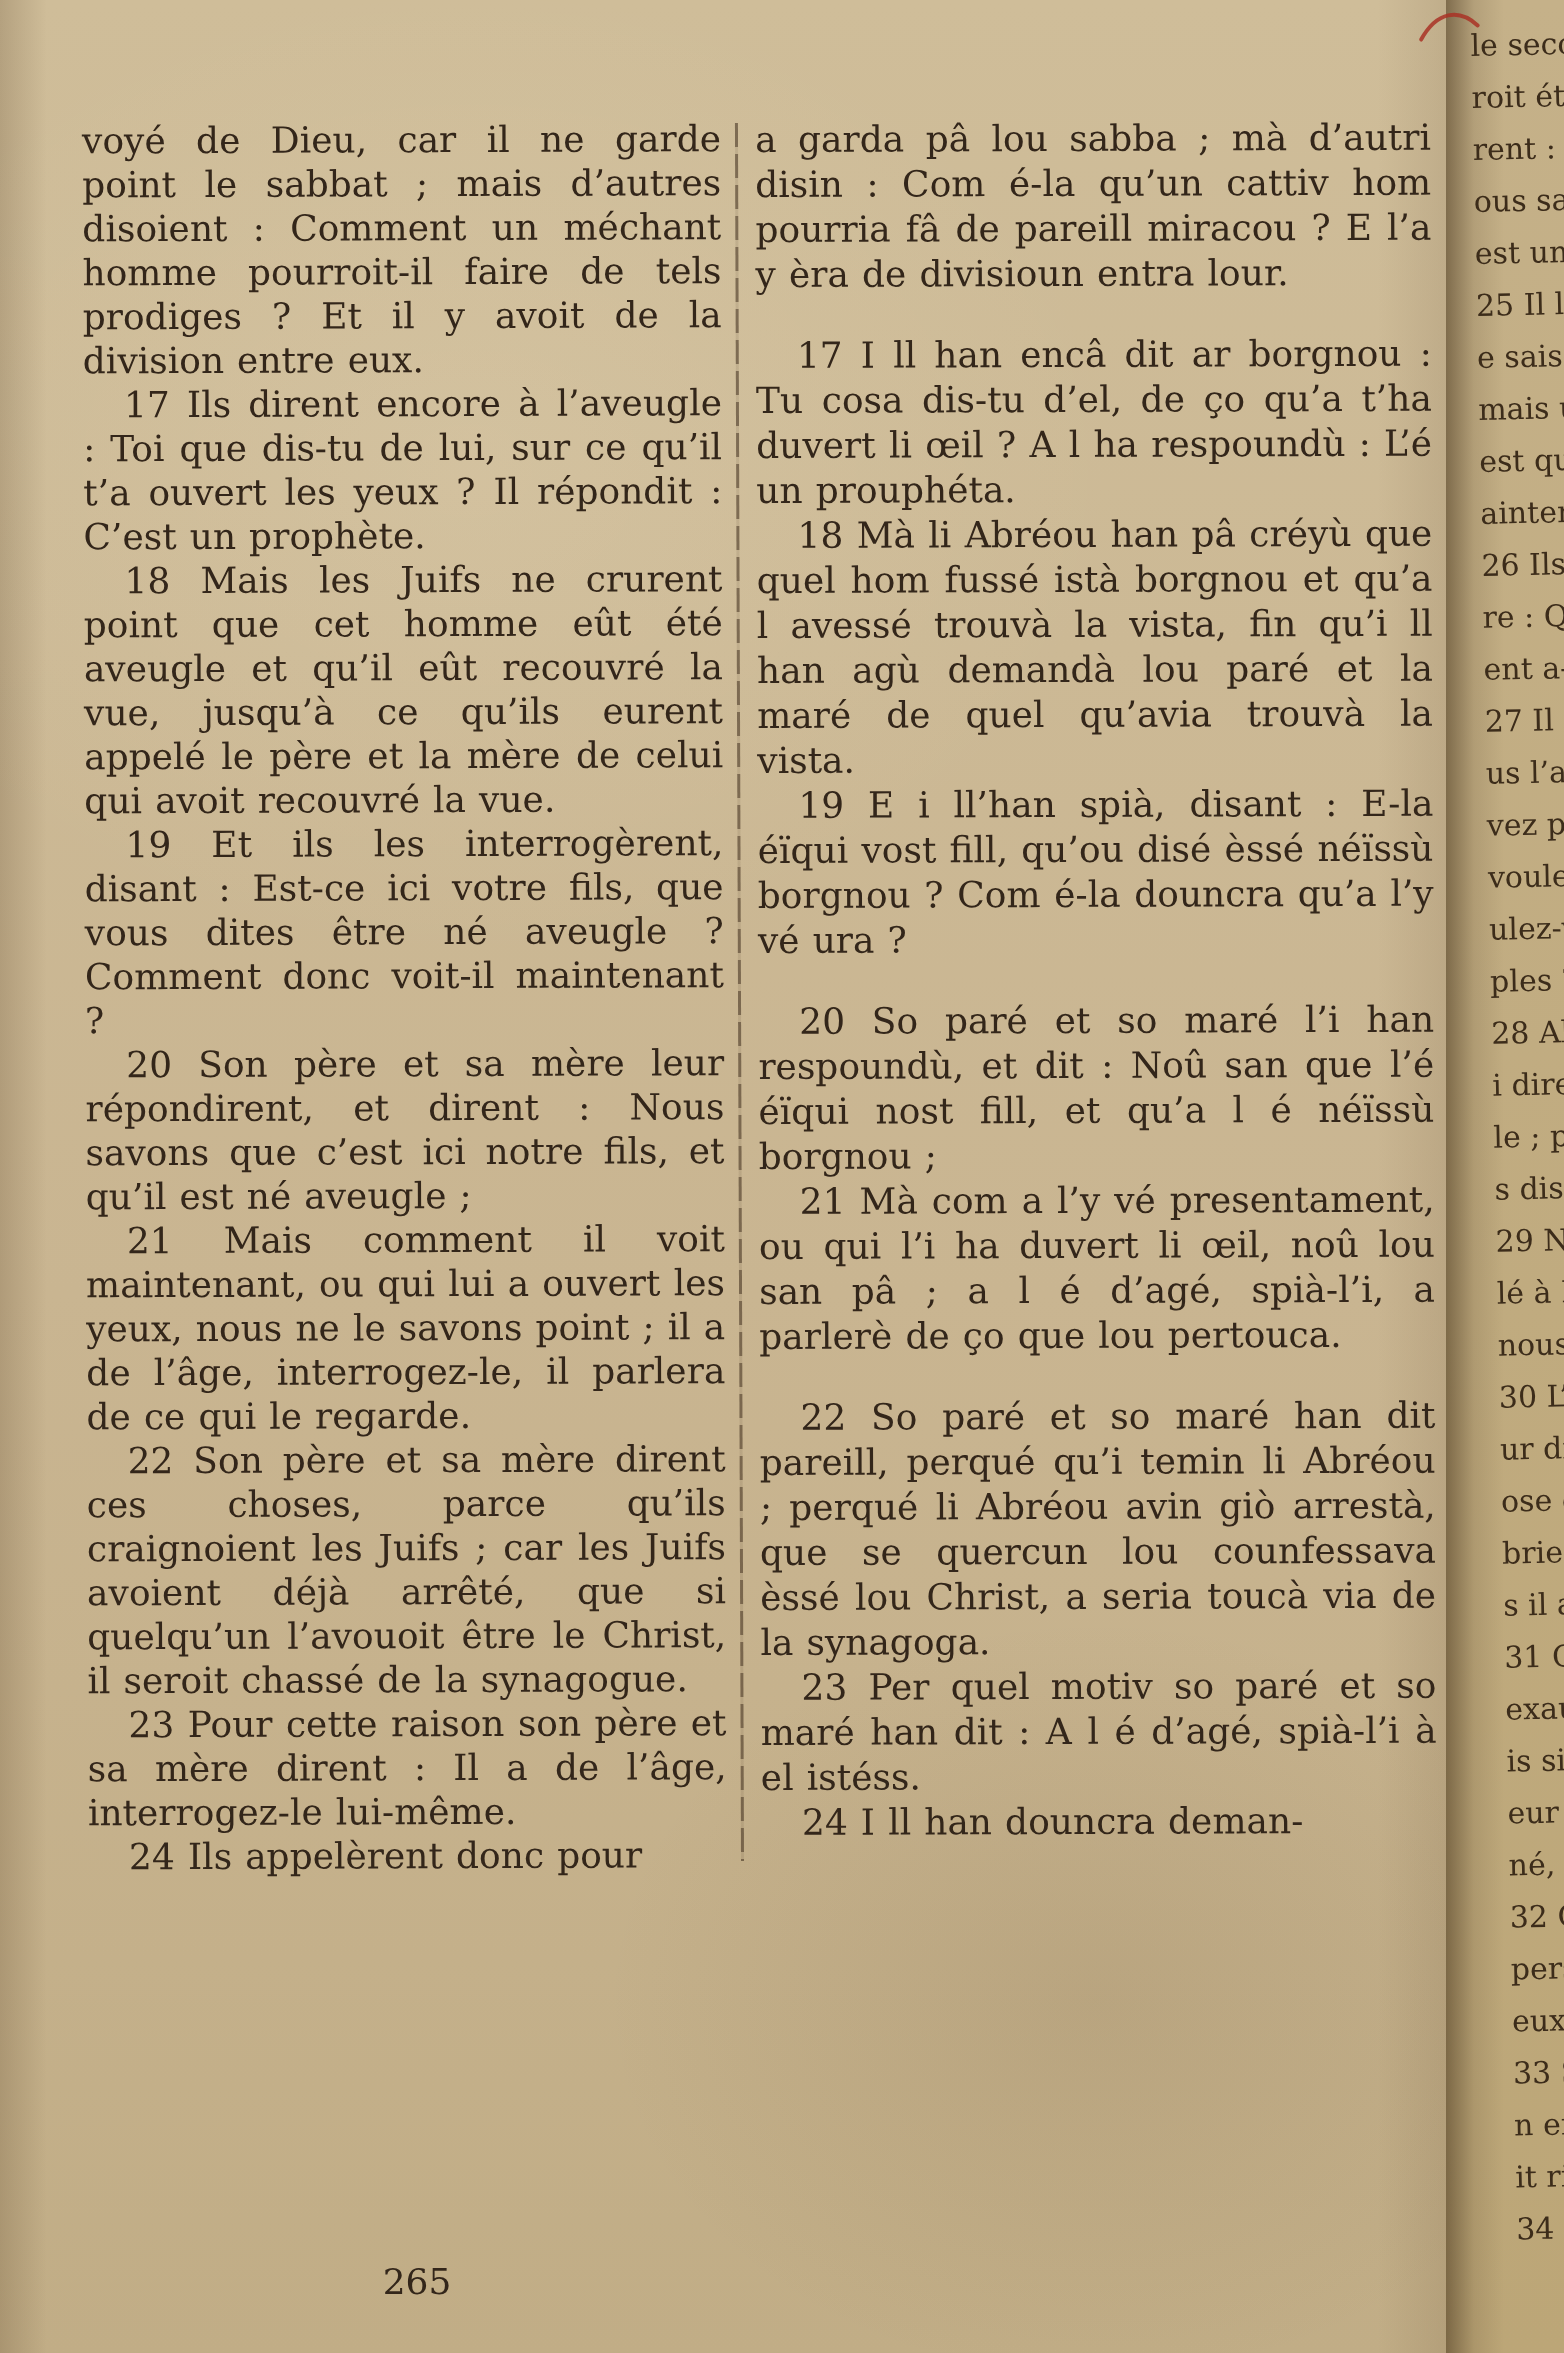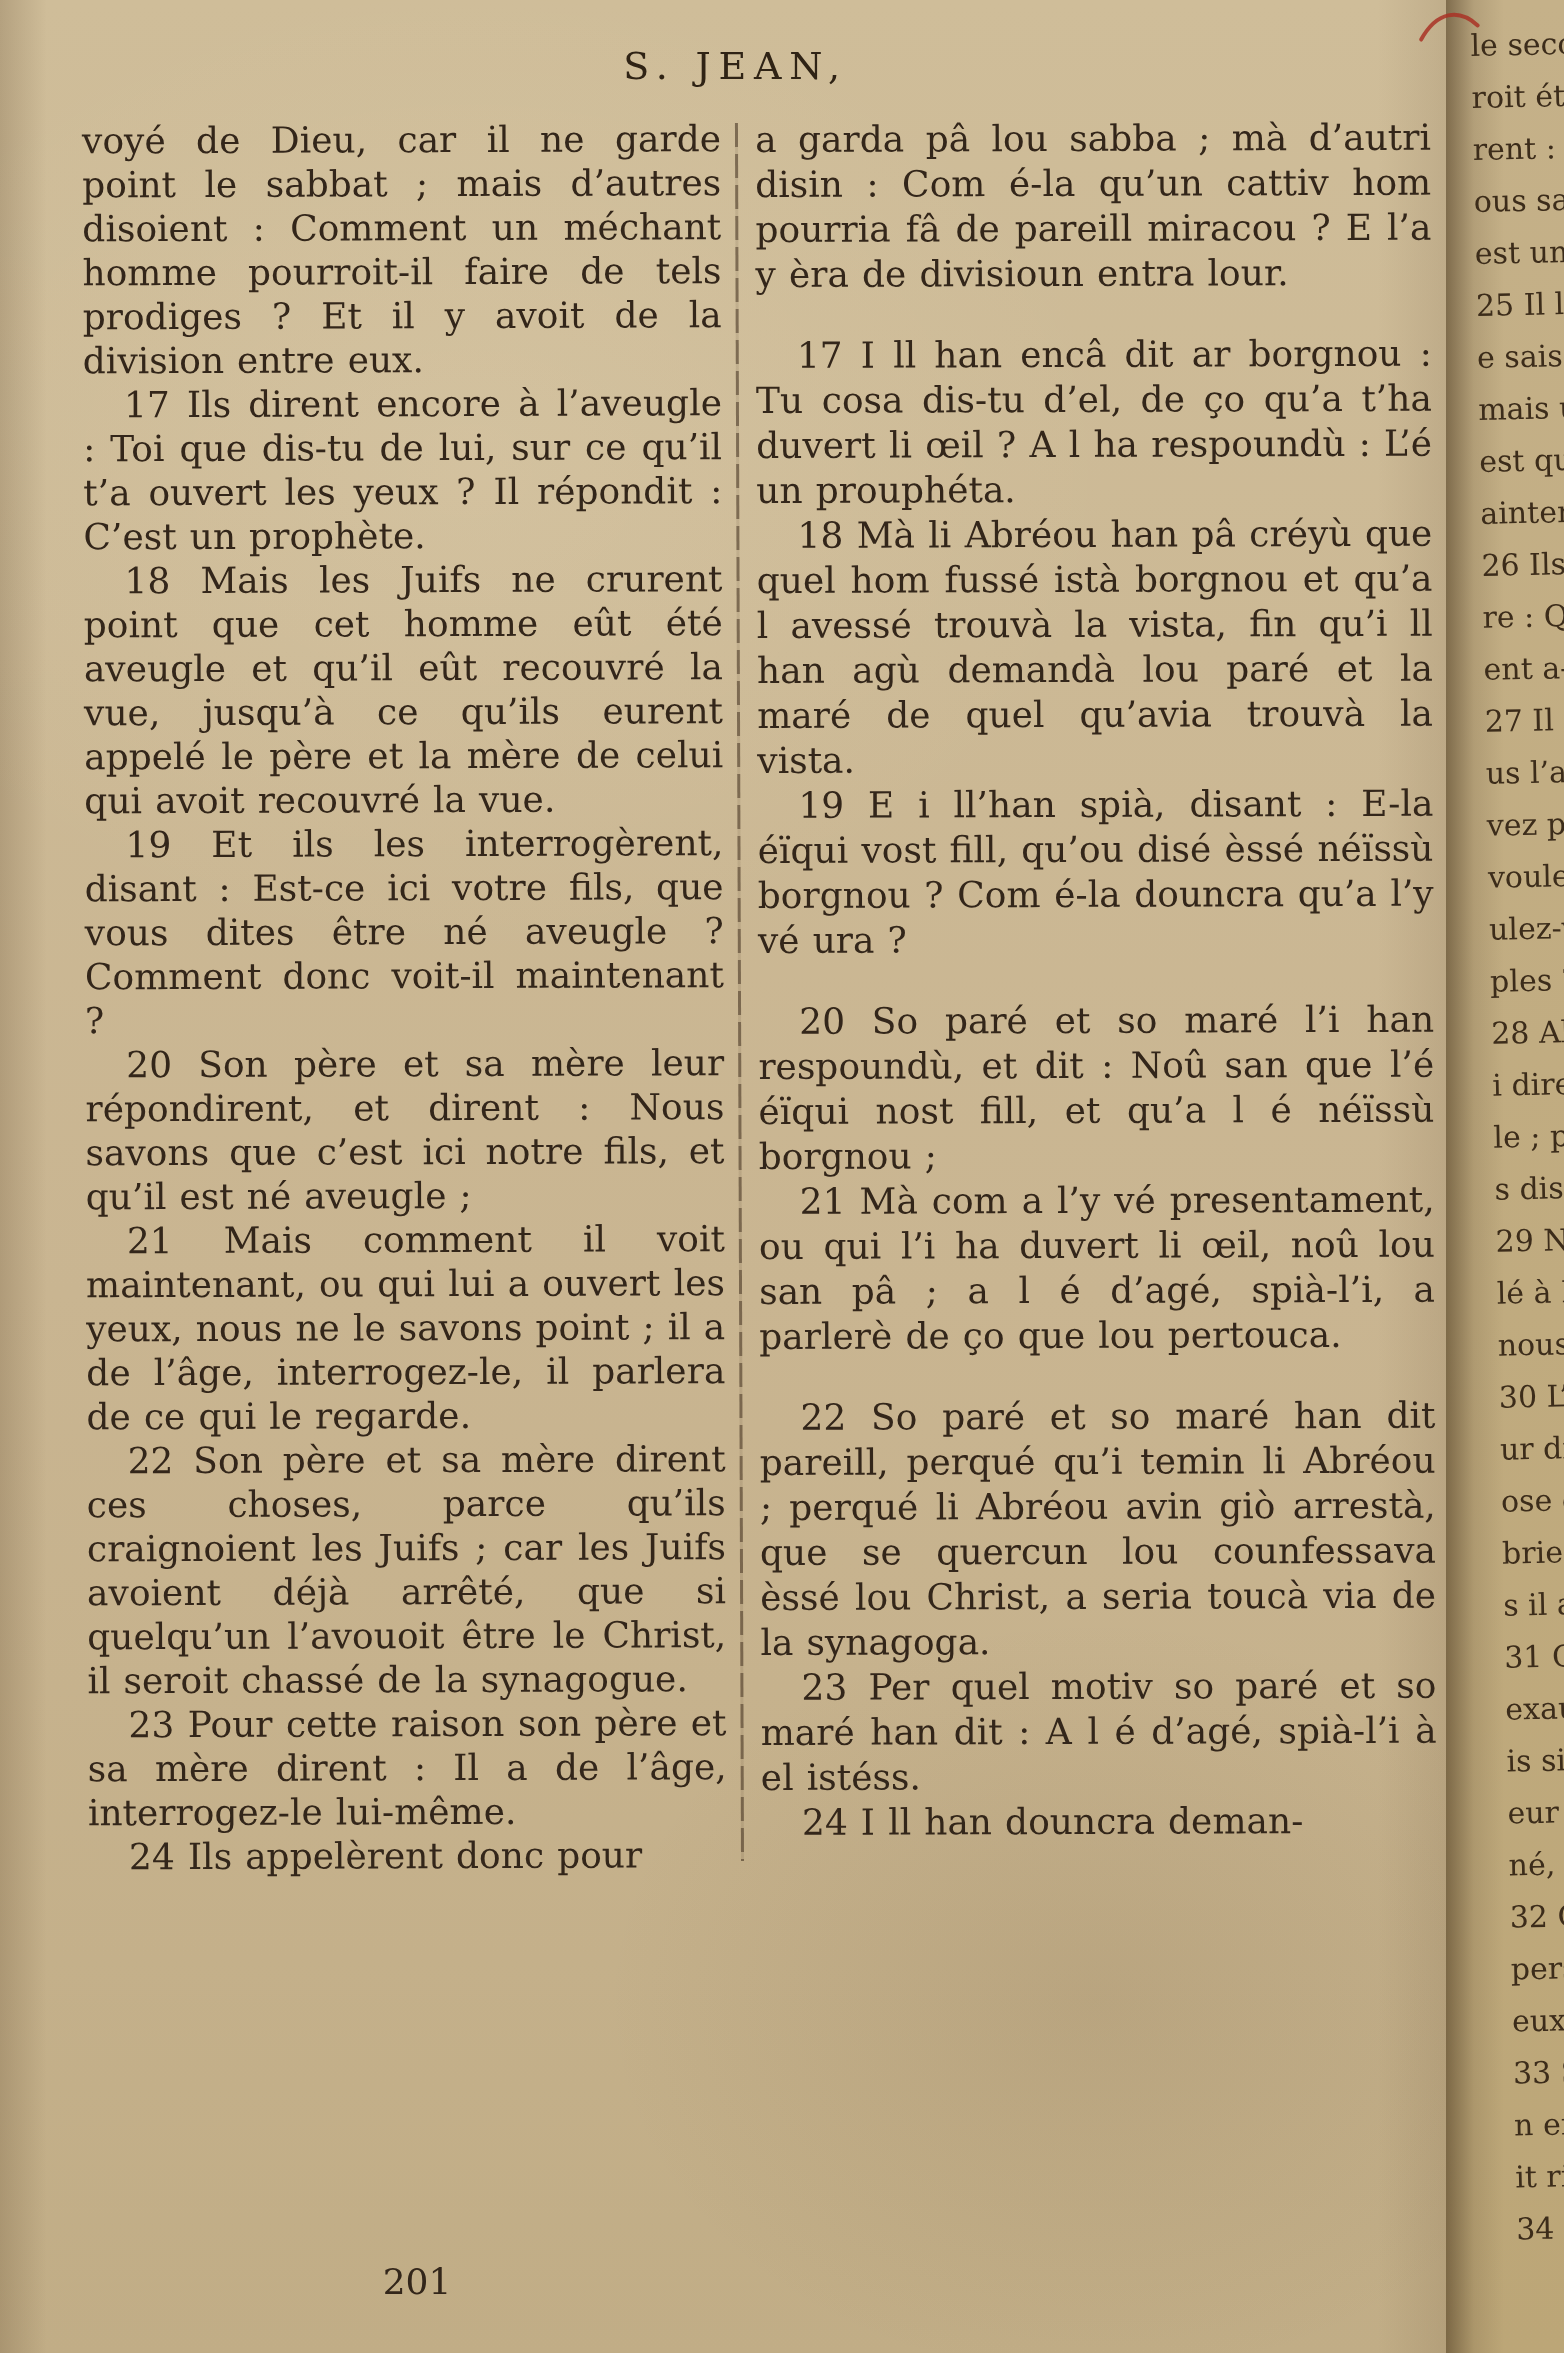--- a/index.html
+++ b/index.html
@@ -95,21 +95,20 @@
     position: absolute;
     top: 4.7px;
     right: 81px;
   }
 </style>
 </head>
 <body>
 
 <div class="page">
 
-  <div class="header">S.  JEAN,</div>
 
   <div class="columns">
 
     <div class="col-left">
       <p class="para noindent">voyé de Dieu, car il ne garde point le sabbat ; mais d’autres disoient : Comment un méchant homme pourroit-il faire de tels prodiges ? Et il y avoit de la division entre eux.</p>
       <p class="para">17 Ils dirent encore à l’aveugle : Toi que dis-tu de lui, sur ce qu’il t’a ouvert les yeux ? Il répondit : C’est un prophète.</p>
       <p class="para">18 Mais les Juifs ne crurent point que cet homme eût été aveugle et qu’il eût recouvré la vue, jusqu’à ce qu’ils eurent appelé le père et la mère de celui qui avoit recouvré la vue.</p>
       <p class="para">19 Et ils les interrogèrent, disant : Est-ce ici votre fils, que vous dites être né aveugle ? Comment donc voit-il maintenant ?</p>
       <p class="para">20 Son père et sa mère leur répondirent, et dirent : Nous savons que c’est ici notre fils, et qu’il est né aveugle ;</p>
       <p class="para">21 Mais comment il voit maintenant, ou qui lui a ouvert les yeux, nous ne le savons point ; il a de l’âge, interrogez-le, il parlera de ce qui le regarde.</p>
@@ -127,21 +126,21 @@
       <p class="para">19 E i ll’han spià, disant : E-la éïqui vost fill, qu’ou disé èssé néïssù borgnou ? Com é-la douncra qu’a l’y vé ura ?</p>
       <p class="para gap">20 So paré et so maré l’i han respoundù, et dit : Noû san que l’é éïqui nost fill, et qu’a l é néïssù borgnou ;</p>
       <p class="para">21 Mà com a l’y vé presentament, ou qui l’i ha duvert li œil, noû lou san pâ ; a l é d’agé, spià-l’i, a parlerè de ço que lou pertouca.</p>
       <p class="para gap">22 So paré et so maré han dit pareill, perqué qu’i temin li Abréou ; perqué li Abréou avin giò arrestà, que se quercun lou counfessava èssé lou Christ, a seria toucà via de la synagoga.</p>
       <p class="para">23 Per quel motiv so paré et so maré han dit : A l é d’agé, spià-l’i à el istéss.</p>
       <p class="para">24 I ll han douncra deman-</p>
     </div>
 
   </div>
 
-  <div class="page-number">201</div>
+  <div class="page-number">265</div>
 
   <div class="edge">
     <div class="edge-text">
         <div class="edge-frag">le secon</div>
         <div class="edge-frag">roit été</div>
         <div class="edge-frag">rent : I</div>
         <div class="edge-frag">ous sav</div>
         <div class="edge-frag">est un m</div>
         <div class="edge-frag">25 Il l</div>
         <div class="edge-frag">e sais p</div>

